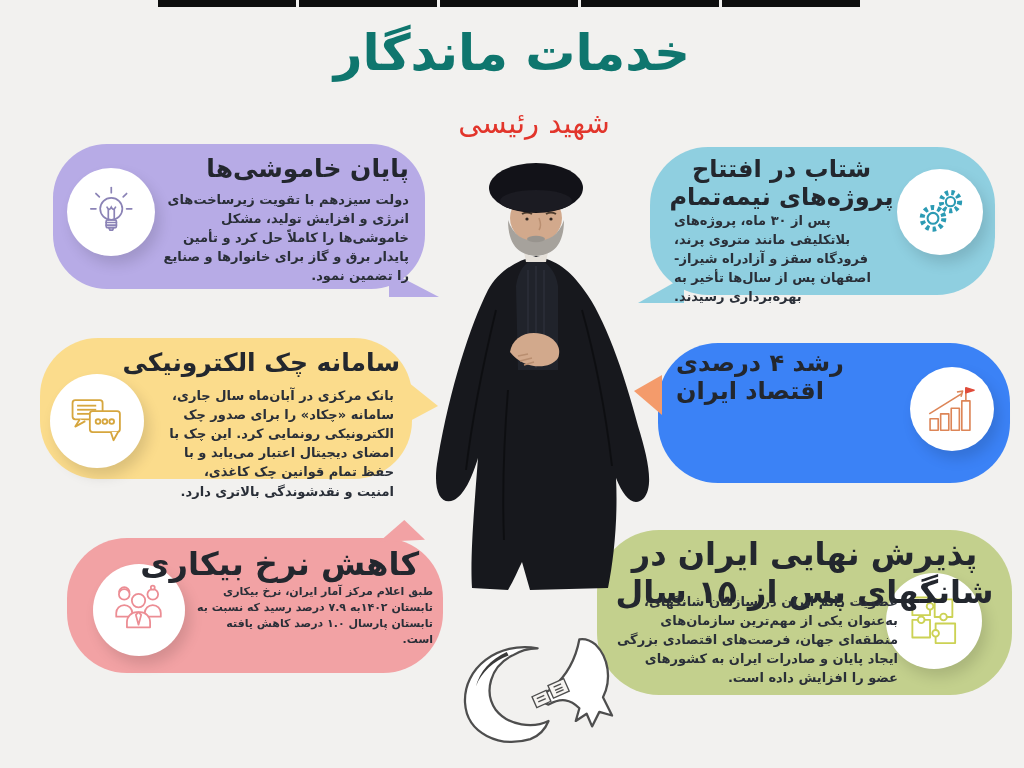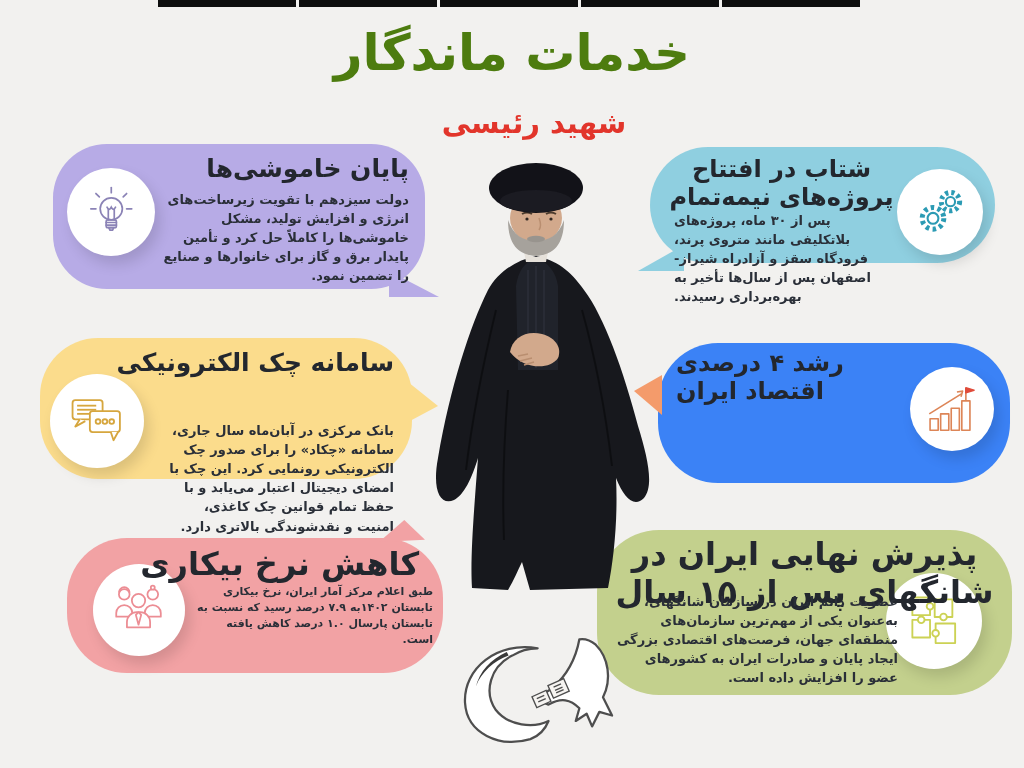--- a/index.html
+++ b/index.html
@@ -8,25 +8,25 @@
     position:relative;width:1024px;height:768px;margin:0 auto;
     background:#f2f1ef;overflow:hidden;
     font-family:"DejaVu Sans","Liberation Sans",sans-serif;
   }
   
   .progress{position:absolute;top:0;left:158px;width:702px;height:7px;display:flex;gap:3px;}
   .progress .seg{flex:1;background:#0e0e0e;}
   
   .main-title{
     position:absolute;top:24px;left:0;right:0;text-align:center;
-    font-size:50px;font-weight:bold;color:#4d7c0f;direction:rtl;letter-spacing:0;
+    font-size:50px;font-weight:bold;color:#0f766e;direction:rtl;letter-spacing:0;
   }
   .subtitle{
     position:absolute;top:106px;left:0;right:0;text-align:center;
-    font-size:29px;font-weight:bold;color:#e2352b;direction:rtl;padding-left:44px;
+    font-size:29px;font-weight:normal;color:#e2352b;direction:rtl;padding-left:44px;
   }
   
   .card{position:absolute;z-index:1;}
   .tail{position:absolute;z-index:0;}
   .icon-circle{
     position:absolute;background:#fff;border-radius:50%;z-index:1;
     box-shadow:5px 8px 14px rgba(0,0,0,.13);
     display:flex;align-items:center;justify-content:center;
   }
   .icon-circle svg{width:62%;height:62%;}
@@ -39,33 +39,33 @@
     font-size:13px;line-height:1.47;text-align:right;
   }
   
   .card-purple{left:53px;top:144px;width:372px;height:145px;background:#b7abe6;border-radius:54px;}
   .card-purple .tail{right:-14px;bottom:-8px;width:50px;height:26px;background:#b7abe6;
     clip-path:polygon(0 0,100% 100%,0 100%);}
   .card-purple .icon-circle{left:14px;top:24px;width:88px;height:88px;}
   .card-purple .card-title{right:16px;top:10px;font-size:25px;text-align:left;}
   .card-purple .card-body{right:16px;left:110px;top:46px;}
   
-  .card-blue{left:650px;top:147px;width:345px;height:116px;background:#8fcfe0;border-radius:58px;}
+  .card-blue{left:650px;top:147px;width:345px;height:148px;background:#8fcfe0;border-radius:58px;}
   .card-blue .tail{left:-12px;bottom:-8px;width:46px;height:26px;background:#8fcfe0;
     clip-path:polygon(100% 0,0 100%,100% 100%);}
   .card-blue .icon-circle{right:12px;top:22px;width:86px;height:86px;}
   .card-blue .card-title{left:18px;right:100px;top:8px;font-size:24px;text-align:center;}
   .card-blue .card-body{left:24px;right:102px;top:64px;text-align:left;}
   
   .card-yellow{left:40px;top:338px;width:372px;height:141px;background:#fbdc8c;border-radius:58px;}
   .card-yellow .tail{right:-26px;top:44px;width:30px;height:40px;background:#fbdc8c;
     clip-path:polygon(0 0,100% 60%,0 100%);}
   .card-yellow .icon-circle{left:10px;top:36px;width:94px;height:94px;}
-  .card-yellow .card-title{right:18px;top:10px;font-size:25px;text-align:right;}
-  .card-yellow .card-body{right:18px;left:124px;top:48px;margin-top:35px;}
+  .card-yellow .card-title{right:12px;top:10px;font-size:25px;text-align:right;}
+  .card-yellow .card-body{right:18px;left:124px;top:48px;}
   
   .card-orange{left:658px;top:343px;width:352px;height:140px;background:#3b82f6;border-radius:60px;}
   .card-orange .tail{left:-24px;top:32px;width:28px;height:40px;background:#f49b6b;
     clip-path:polygon(100% 0,0 40%,100% 100%);}
   .card-orange .icon-circle{right:16px;top:24px;width:84px;height:84px;}
   .card-orange .card-title{left:18px;right:98px;top:6px;font-size:24px;text-align:left;}
   .card-orange .card-body{left:18px;right:22px;top:60px;font-size:12.5px;line-height:1.4;}
   
   .card-pink{left:67px;top:538px;width:376px;height:135px;background:#f2a2a4;border-radius:60px;}
   .card-pink .tail{right:18px;top:-18px;width:46px;height:22px;background:#f2a2a4;

